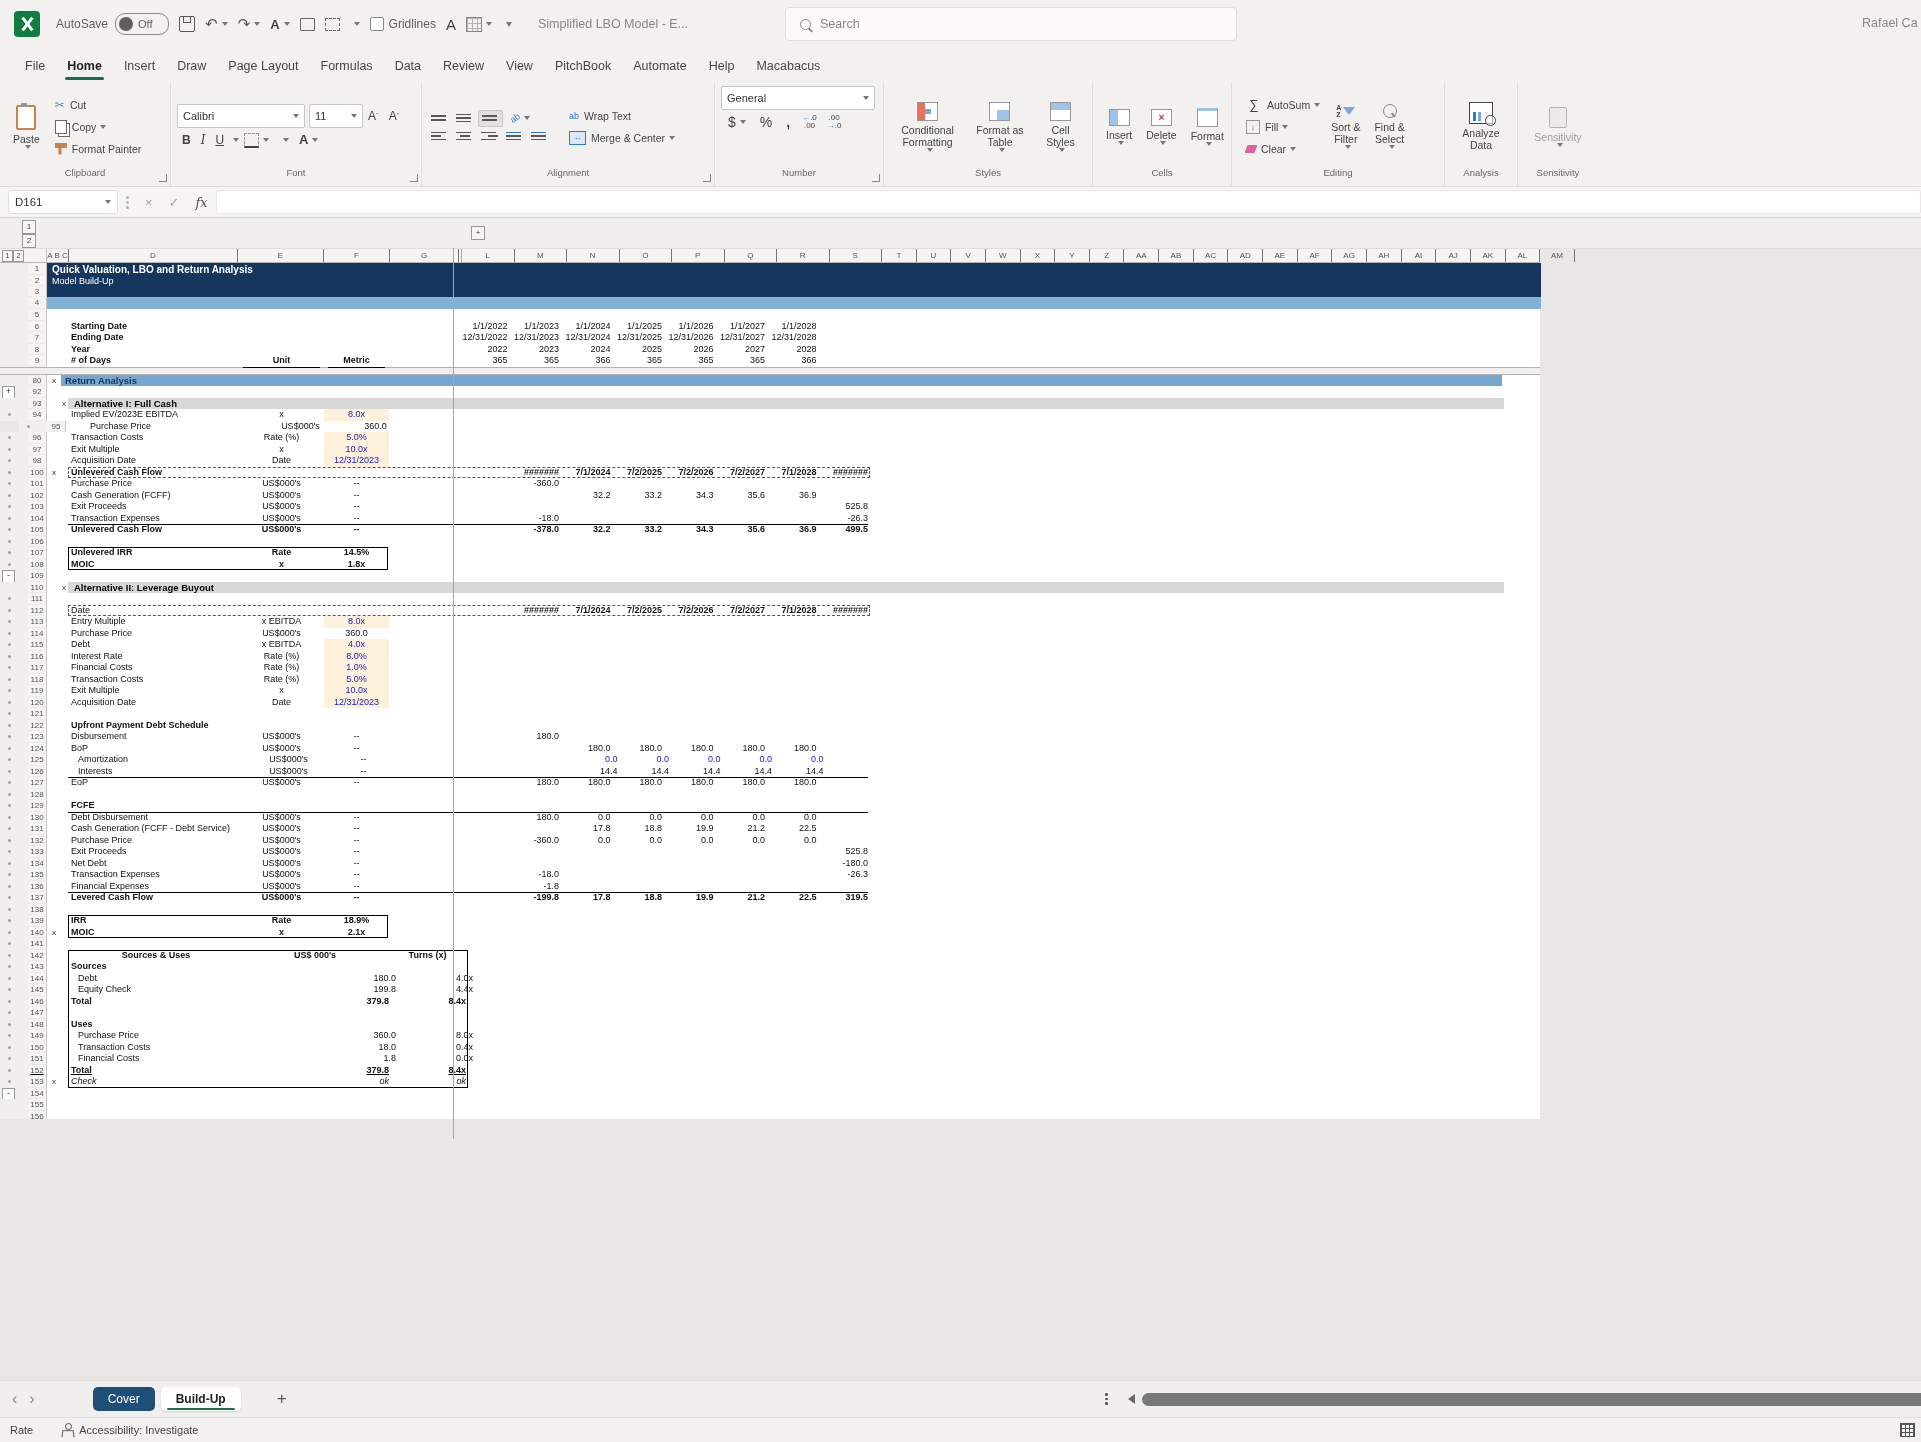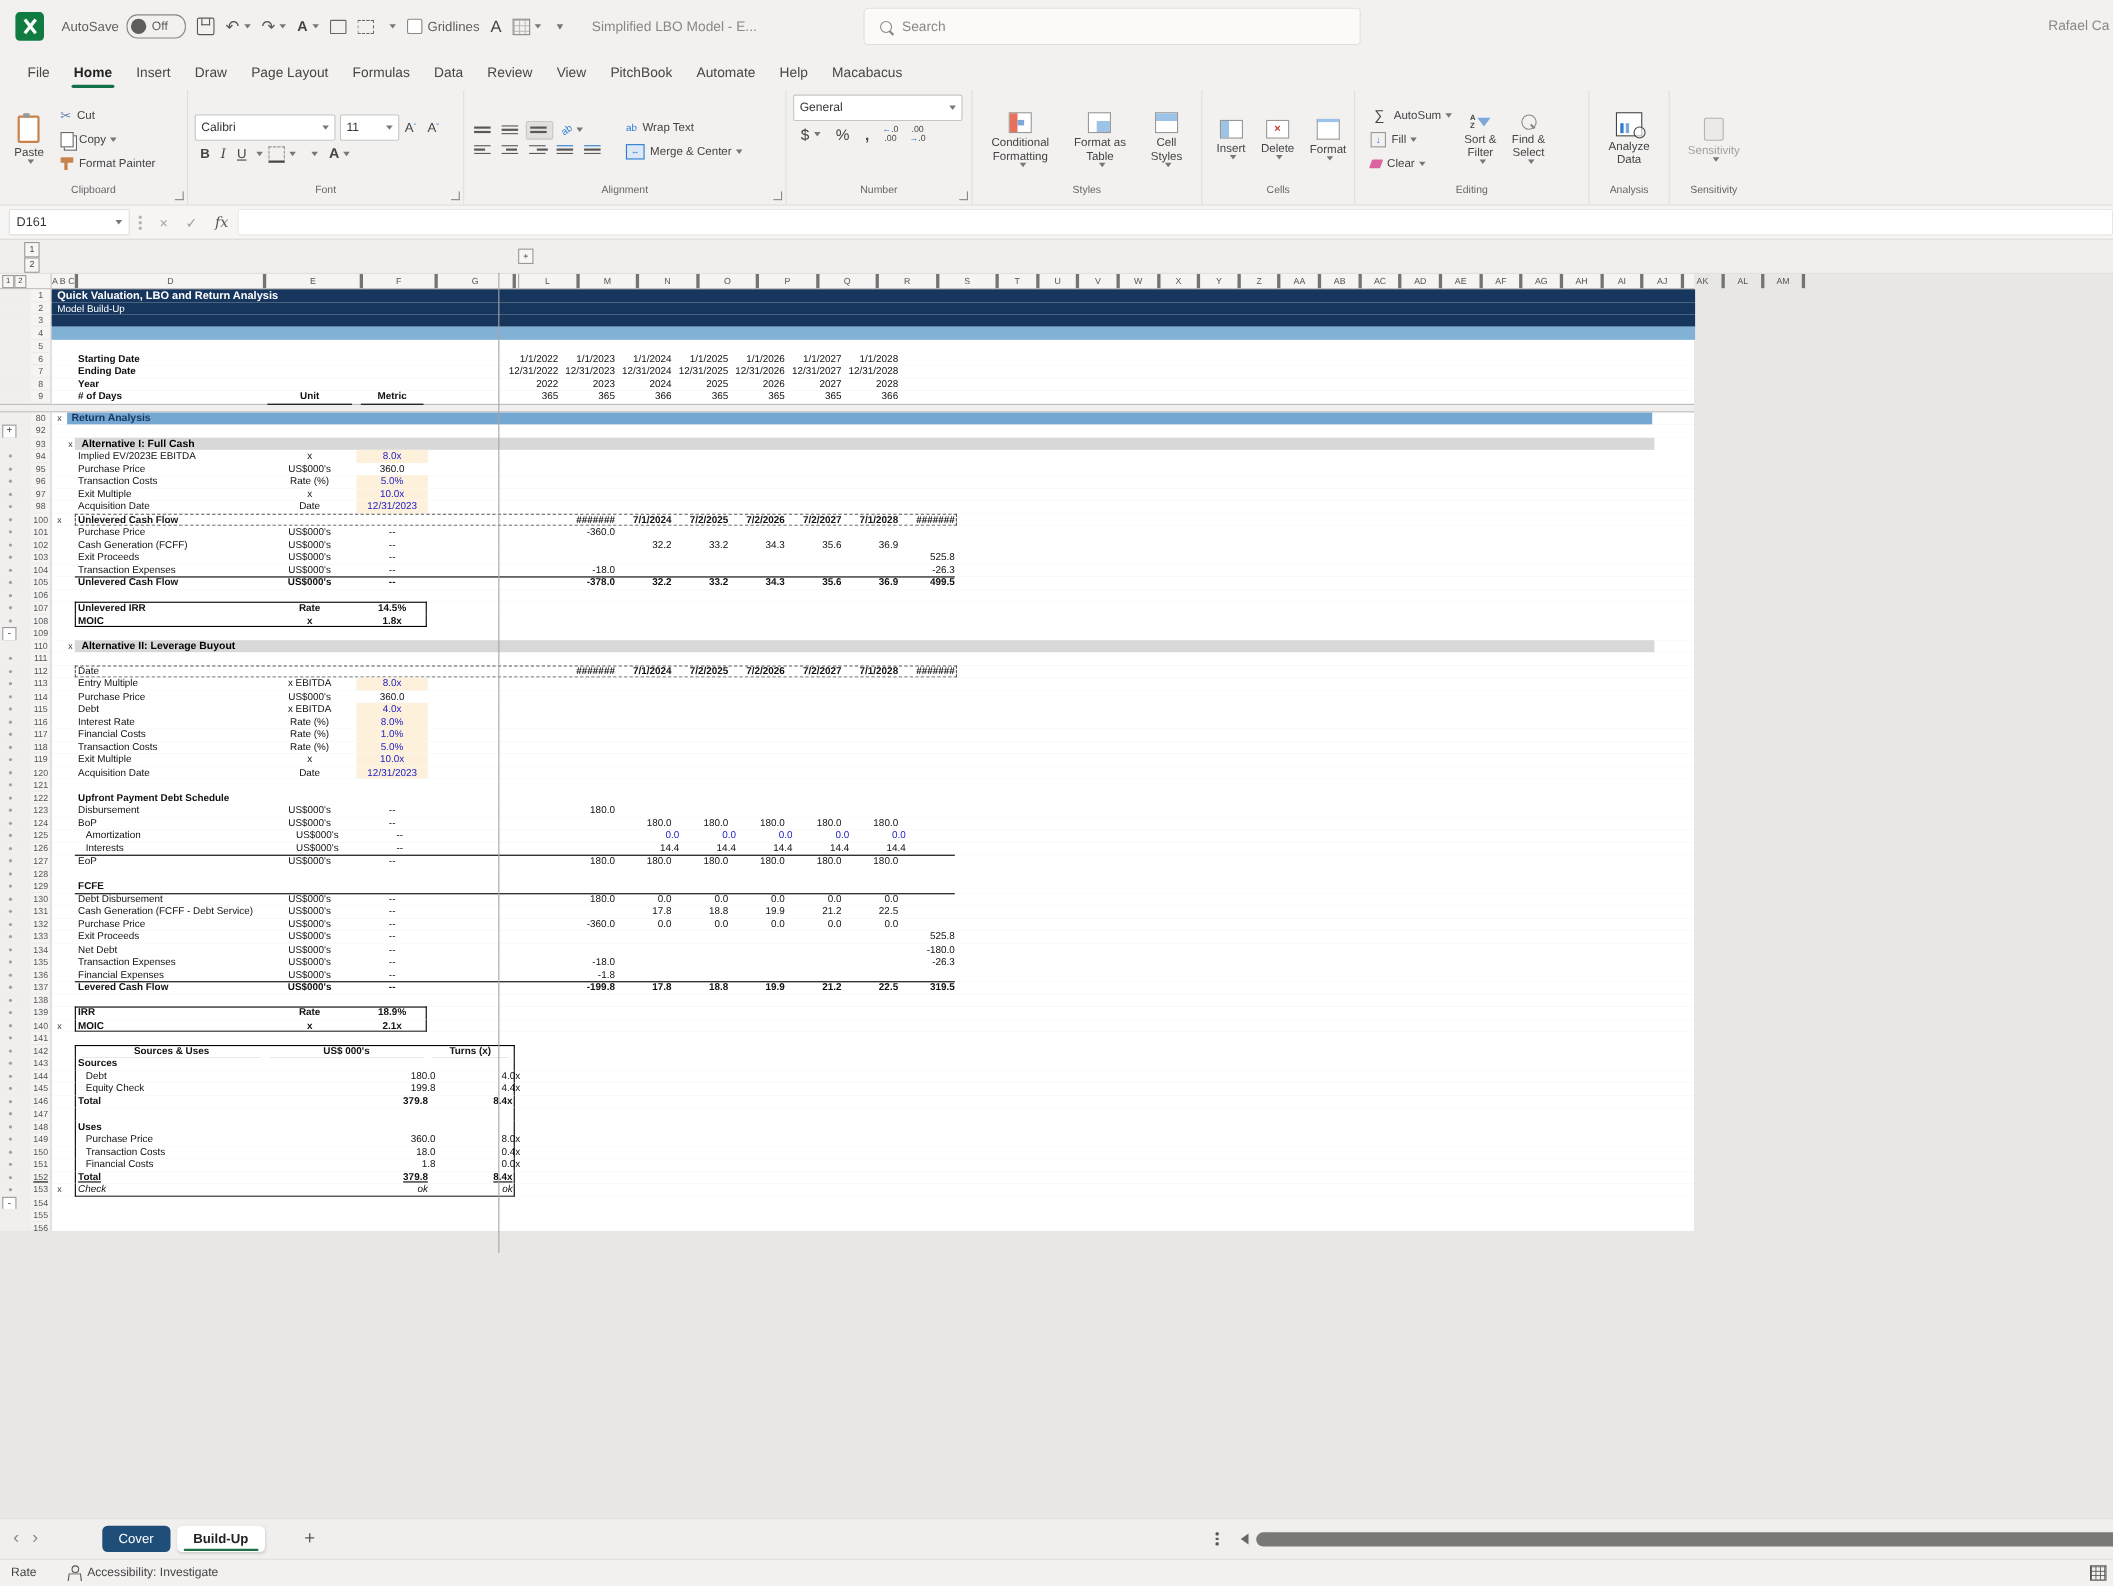--- a/index.html
+++ b/index.html
@@ -104,21 +104,21 @@
   .fb-ic{font-size:13px;color:#a5a3a1;padding:0 8px;}
   .fb-fx{font-family:"DejaVu Serif",serif;font-style:italic;font-size:13px;color:#555;padding:0 8px;}
   .fb-input{flex:1;height:22px;background:#fff;border:1px solid #e9e7e5;margin-right:0;border-radius:2px;font-size:11px;padding:0 6px;color:#333;outline:none;}
 
   
   .sheet{flex:1;position:relative;background:#e9e7e6;overflow:hidden;}
   .ostrip{height:30px;background:#f1efee;position:relative;border-bottom:1px solid #e0dedd;}
   .obox{position:absolute;width:12px;height:12px;border:1px solid #9a9896;background:#f7f6f5;font-size:8px;color:#444;
     display:flex;align-items:center;justify-content:center;line-height:10px;}
   .colheads{height:13px;display:flex;background:#f5f4f3;border-bottom:1px solid #b8b6b4;width:1540px;}
-  .chc{font-size:8px;color:#555;text-align:center;border-right:3px solid #737373;line-height:13px;flex:none;overflow:hidden;white-space:nowrap;}
+  .chc{font-size:8px;color:#555;text-align:center;border-right:1px solid #737373;line-height:13px;flex:none;overflow:hidden;white-space:nowrap;}
   .corner{width:46px;position:relative;border-right:1px solid #c8c6c4;flex:none;}
   .cbox{position:absolute;top:1px;width:9px;height:10px;border:1px solid #9a9896;font-size:7px;line-height:9px;text-align:center;color:#444;background:#f7f6f5;}
   .gridrows{width:1540px;position:relative;}
   .srow{display:flex;height:11.5px;position:relative;}
   .gut{width:28px;background:#f1efee;flex:none;position:relative;font-size:8px;color:#666;}
   .gbtn{position:absolute;left:2px;top:0;width:11px;height:11px;border:1px solid #9a9896;background:#fff;font-size:9px;line-height:9px;text-align:center;color:#333;}
   .gdot{position:absolute;left:8px;top:4px;width:3px;height:3px;border-radius:50%;background:#a5a3a1;}
   .rn{width:18px;background:#f5f4f3;border-right:1px solid #c8c6c4;border-bottom:1px solid #eceae8;
     font-size:8px;color:#555;text-align:center;line-height:11.5px;flex:none;}
   .rc{flex:1;display:flex;background:#fff;position:relative;font-size:9px;color:#111;}
@@ -790,21 +790,21 @@
             <div class="vc"></div>
             <div class="vc"></div>
             <div class="vc"></div>
             <div class="vc"></div>
             <div class="vc"></div>
             <div class="vc"></div>
             <div class="vc"></div>
             <div class="vc"></div>
           </div>
         </div>
-        <div class="srow" style="height: 11.5px;">
+        <div class="srow" style="height: 11.5px; padding-left: 19px;">
           <div class="gut">
             <div class="gdot"></div>
           </div>
           <div class="rn">95</div>
           <div class="rc">
             <div class="abc"></div>
             <div class="cD ind0">Purchase Price</div>
             <div class="cE">US$000's</div>
             <div class="cF">360.0</div>
             <div class="cG"></div>

